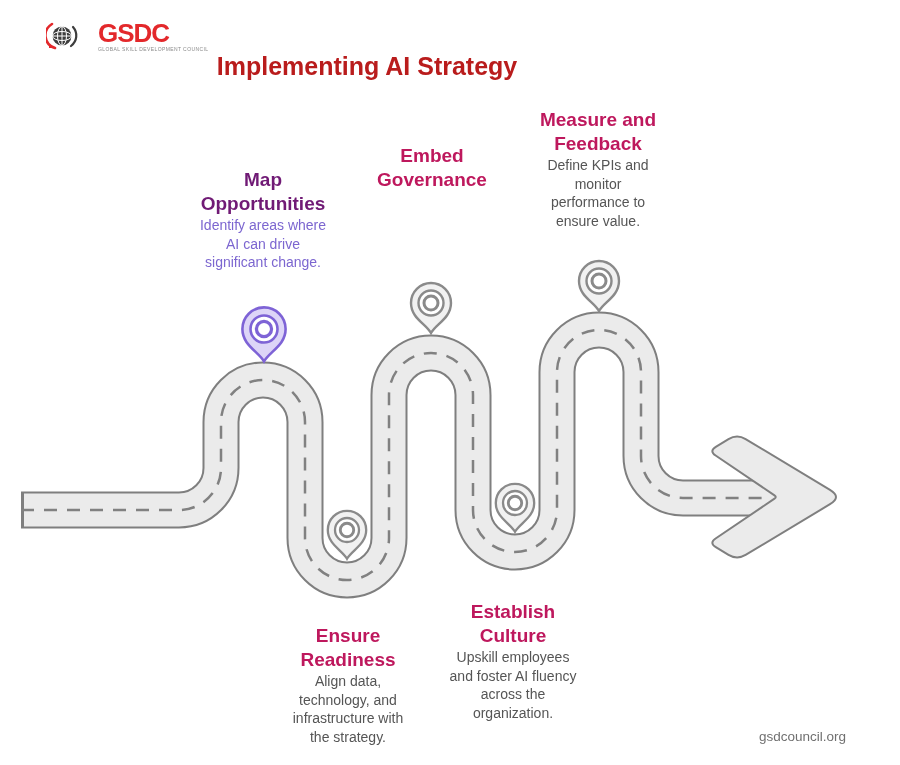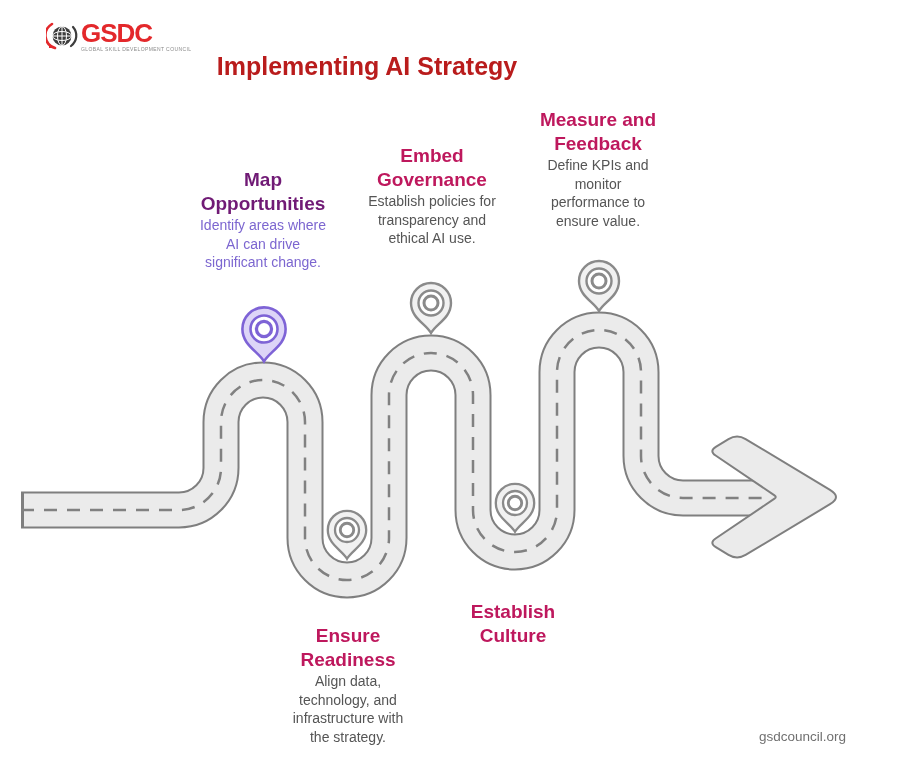--- a/index.html
+++ b/index.html
@@ -6,21 +6,21 @@
   html,body { width:900px; height:765px; }
   body {
     position:relative;
     background:#ffffff;
     font-family:"Liberation Sans", sans-serif;
     overflow:hidden;
   }
   .canvas { position:absolute; inset:0; width:900px; height:765px; }
 
   
-  .logo { position:absolute; left:46px; top:20px; display:flex; align-items:center; gap:3px; }
+  .logo { position:absolute; left:46px; top:20px; display:flex; align-items:center; gap:20px; }
   .logo-text-col { display:flex; flex-direction:column; line-height:1; }
   .logo-word { font-size:26px; font-weight:bold; color:#E3282B; letter-spacing:-1px; }
   .logo-tagline { font-size:5px; color:#8a8a8a; letter-spacing:0.4px; margin-top:1px; white-space:nowrap; }
 
   
   .main-title {
     position:absolute; left:0; top:52px; width:734px;
     text-align:center; font-size:25px; font-weight:bold; color:#b91c1c;
   }
   .step { position:absolute; width:230px; text-align:center; transform:translateX(-50%); }
@@ -115,23 +115,20 @@
   <div class="step-title">Map
 Opportunities</div>
   <div class="step-desc">Identify areas where
 AI can drive
 significant change.</div>
 </div>
 
 <div class="step" style="left:432px; top:144px;">
   <div class="step-title">Embed
 Governance</div>
-  <div class="step-desc">Establish policies for
-transparency and
-ethical AI use.</div>
 </div>
 
 <div class="step" style="left:598px; top:108px;">
   <div class="step-title">Measure and
 Feedback</div>
   <div class="step-desc">Define KPIs and
 monitor
 performance to
 ensure value.</div>
 </div>
@@ -141,15 +138,19 @@
 Readiness</div>
   <div class="step-desc">Align data,
 technology, and
 infrastructure with
 the strategy.</div>
 </div>
 
 <div class="step" style="left:513px; top:600px;">
   <div class="step-title">Establish
 Culture</div>
+  <div class="step-desc">Upskill employees
+and foster AI fluency
+across the
+organization.</div>
 </div>
 
 <div class="footer-url">gsdcouncil.org</div>
 
 </body></html>

